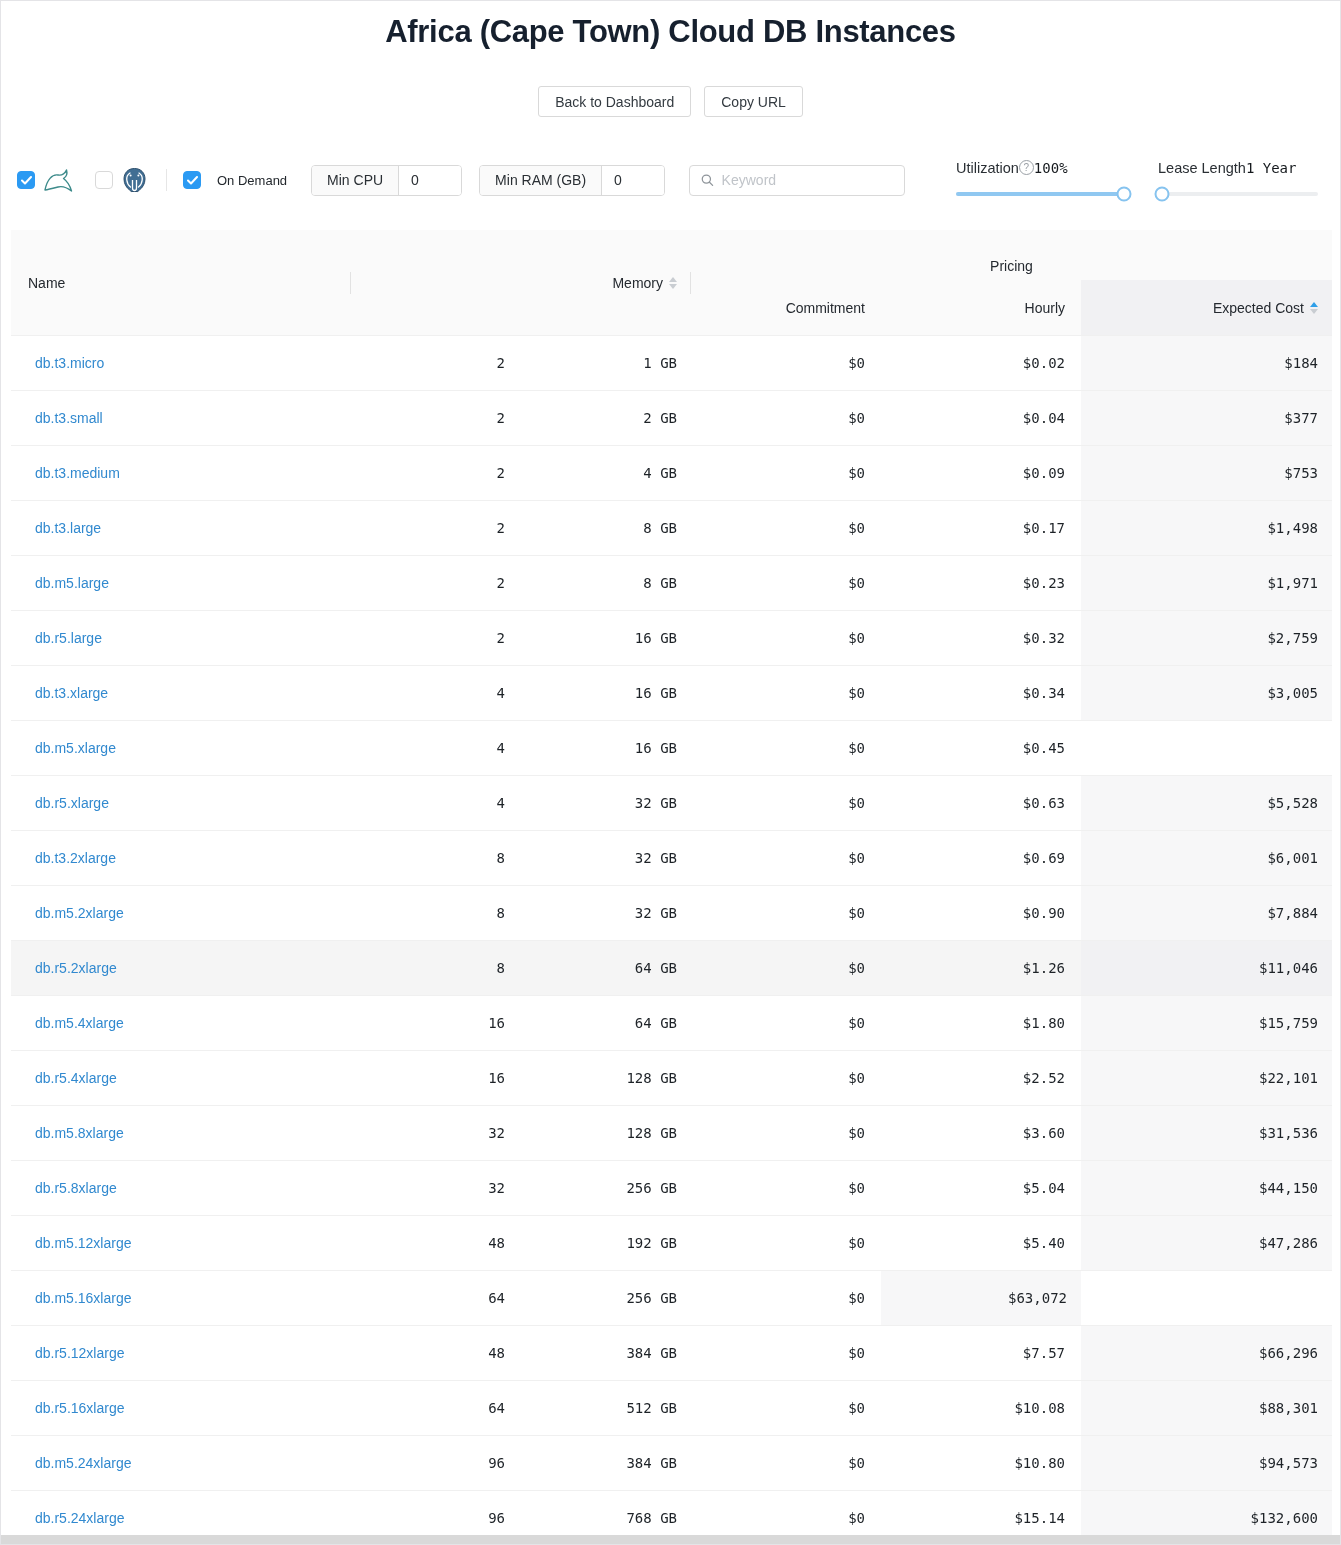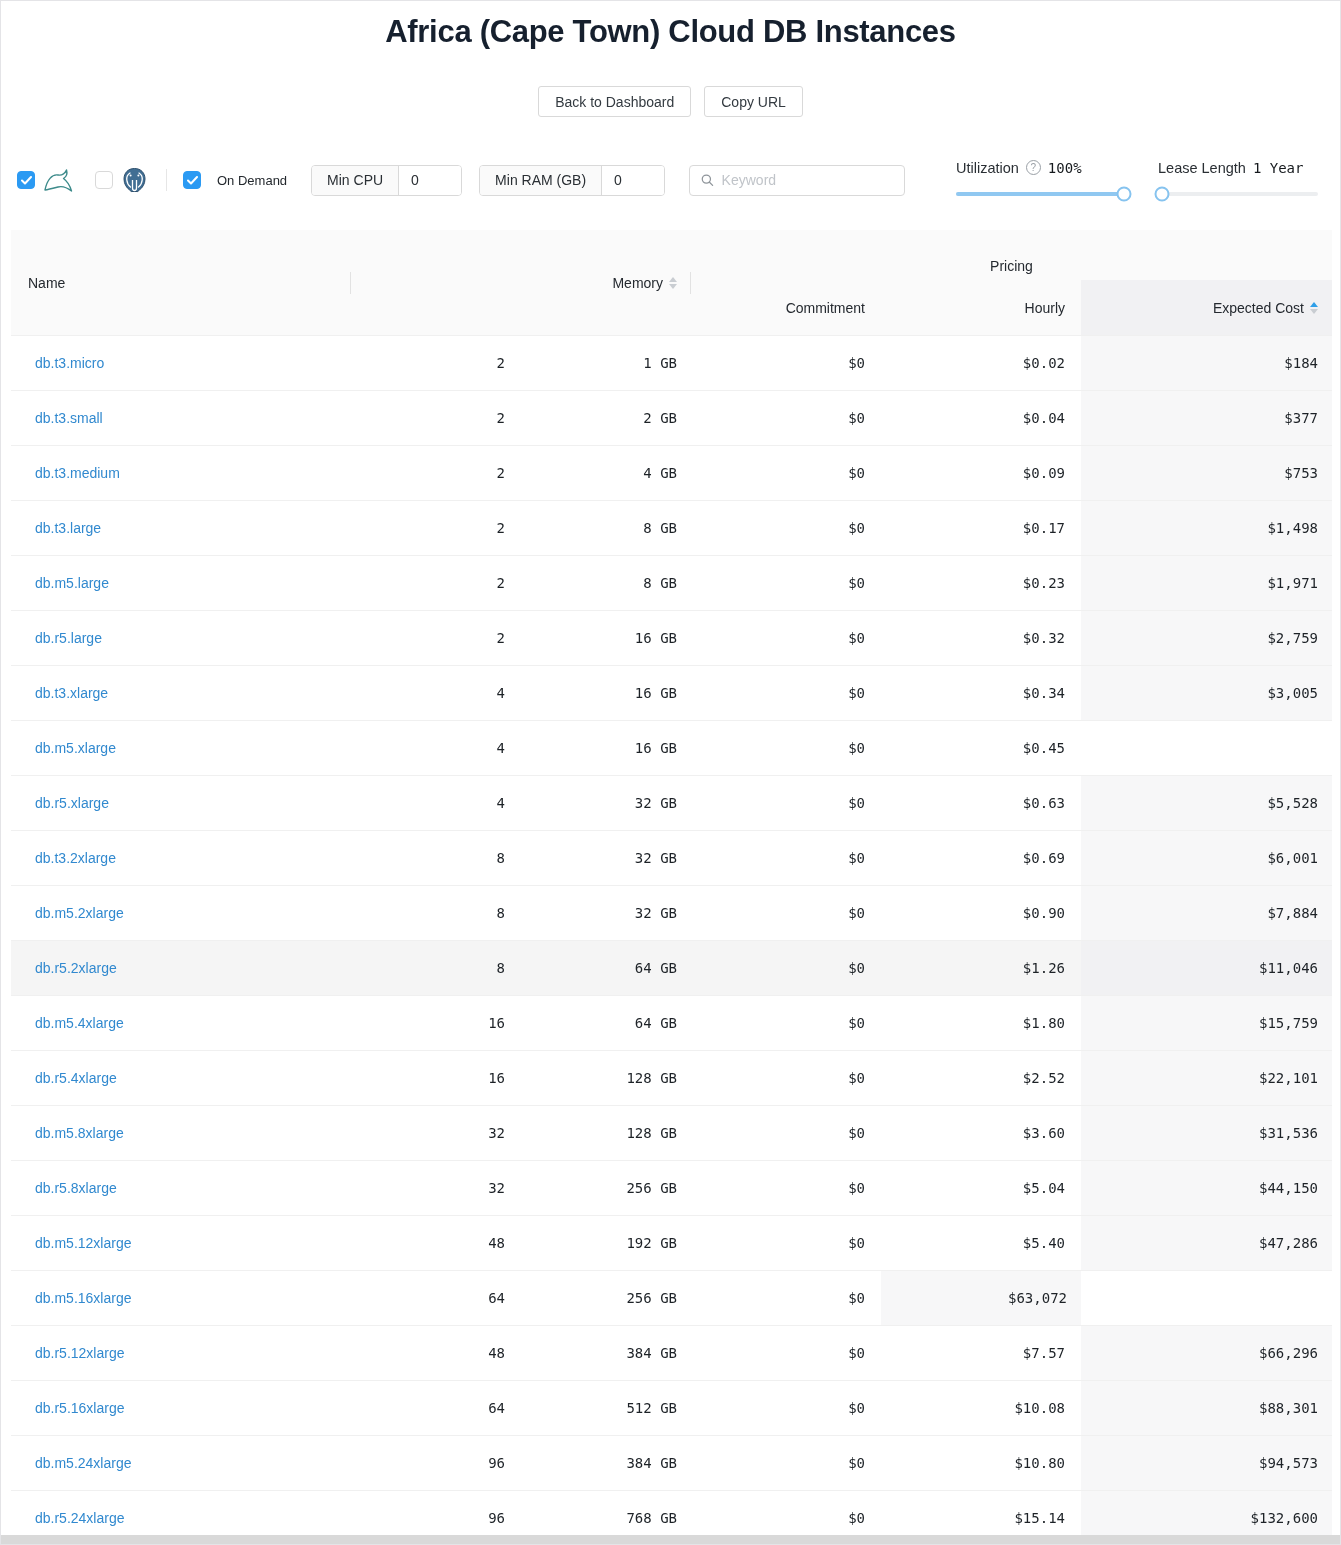--- a/index.html
+++ b/index.html
@@ -54,21 +54,21 @@
     display: inline-flex; align-items: center; gap: 8px;
     width: 216px; height: 31px; padding: 0 11px;
     border: 1px solid #d9d9d9; border-radius: 4px; background: #fff;
   }
   .search-box input {
     border: 0; outline: none; width: 100%; font-size: 14px; color: #2a2f34;
     font-family: "Liberation Sans", sans-serif;
   }
   .search-box input::placeholder { color: #c0c4c9; }
   .slider-block { display: flex; flex-direction: column; gap: 11px; }
-  .slider-label { display: flex; align-items: center; gap: 7px; font-size: 14.5px; color: #2a2f34; white-space: nowrap; }
+  .slider-label { display: flex; align-items: center; font-size: 14.5px; color: #2a2f34; white-space: nowrap; }
   .slider-value { font-family: "DejaVu Sans Mono", monospace; font-size: 14px; color: #15191d; }
   .help-icon {
     width: 15px; height: 15px; border-radius: 50%; border: 1px solid #9aa0a6;
     color: #9aa0a6; font-size: 10px; display: inline-flex; align-items: center;
     justify-content: center; cursor: pointer;
   }
   .slider { position: relative; height: 14px; cursor: pointer; }
   .slider-track { position: absolute; top: 5px; left: 0; right: 0; height: 4px; border-radius: 2px; background: #eceef0; }
   .slider-fill { height: 100%; border-radius: 2px; background: #90c8f1; }
   .slider-handle {

